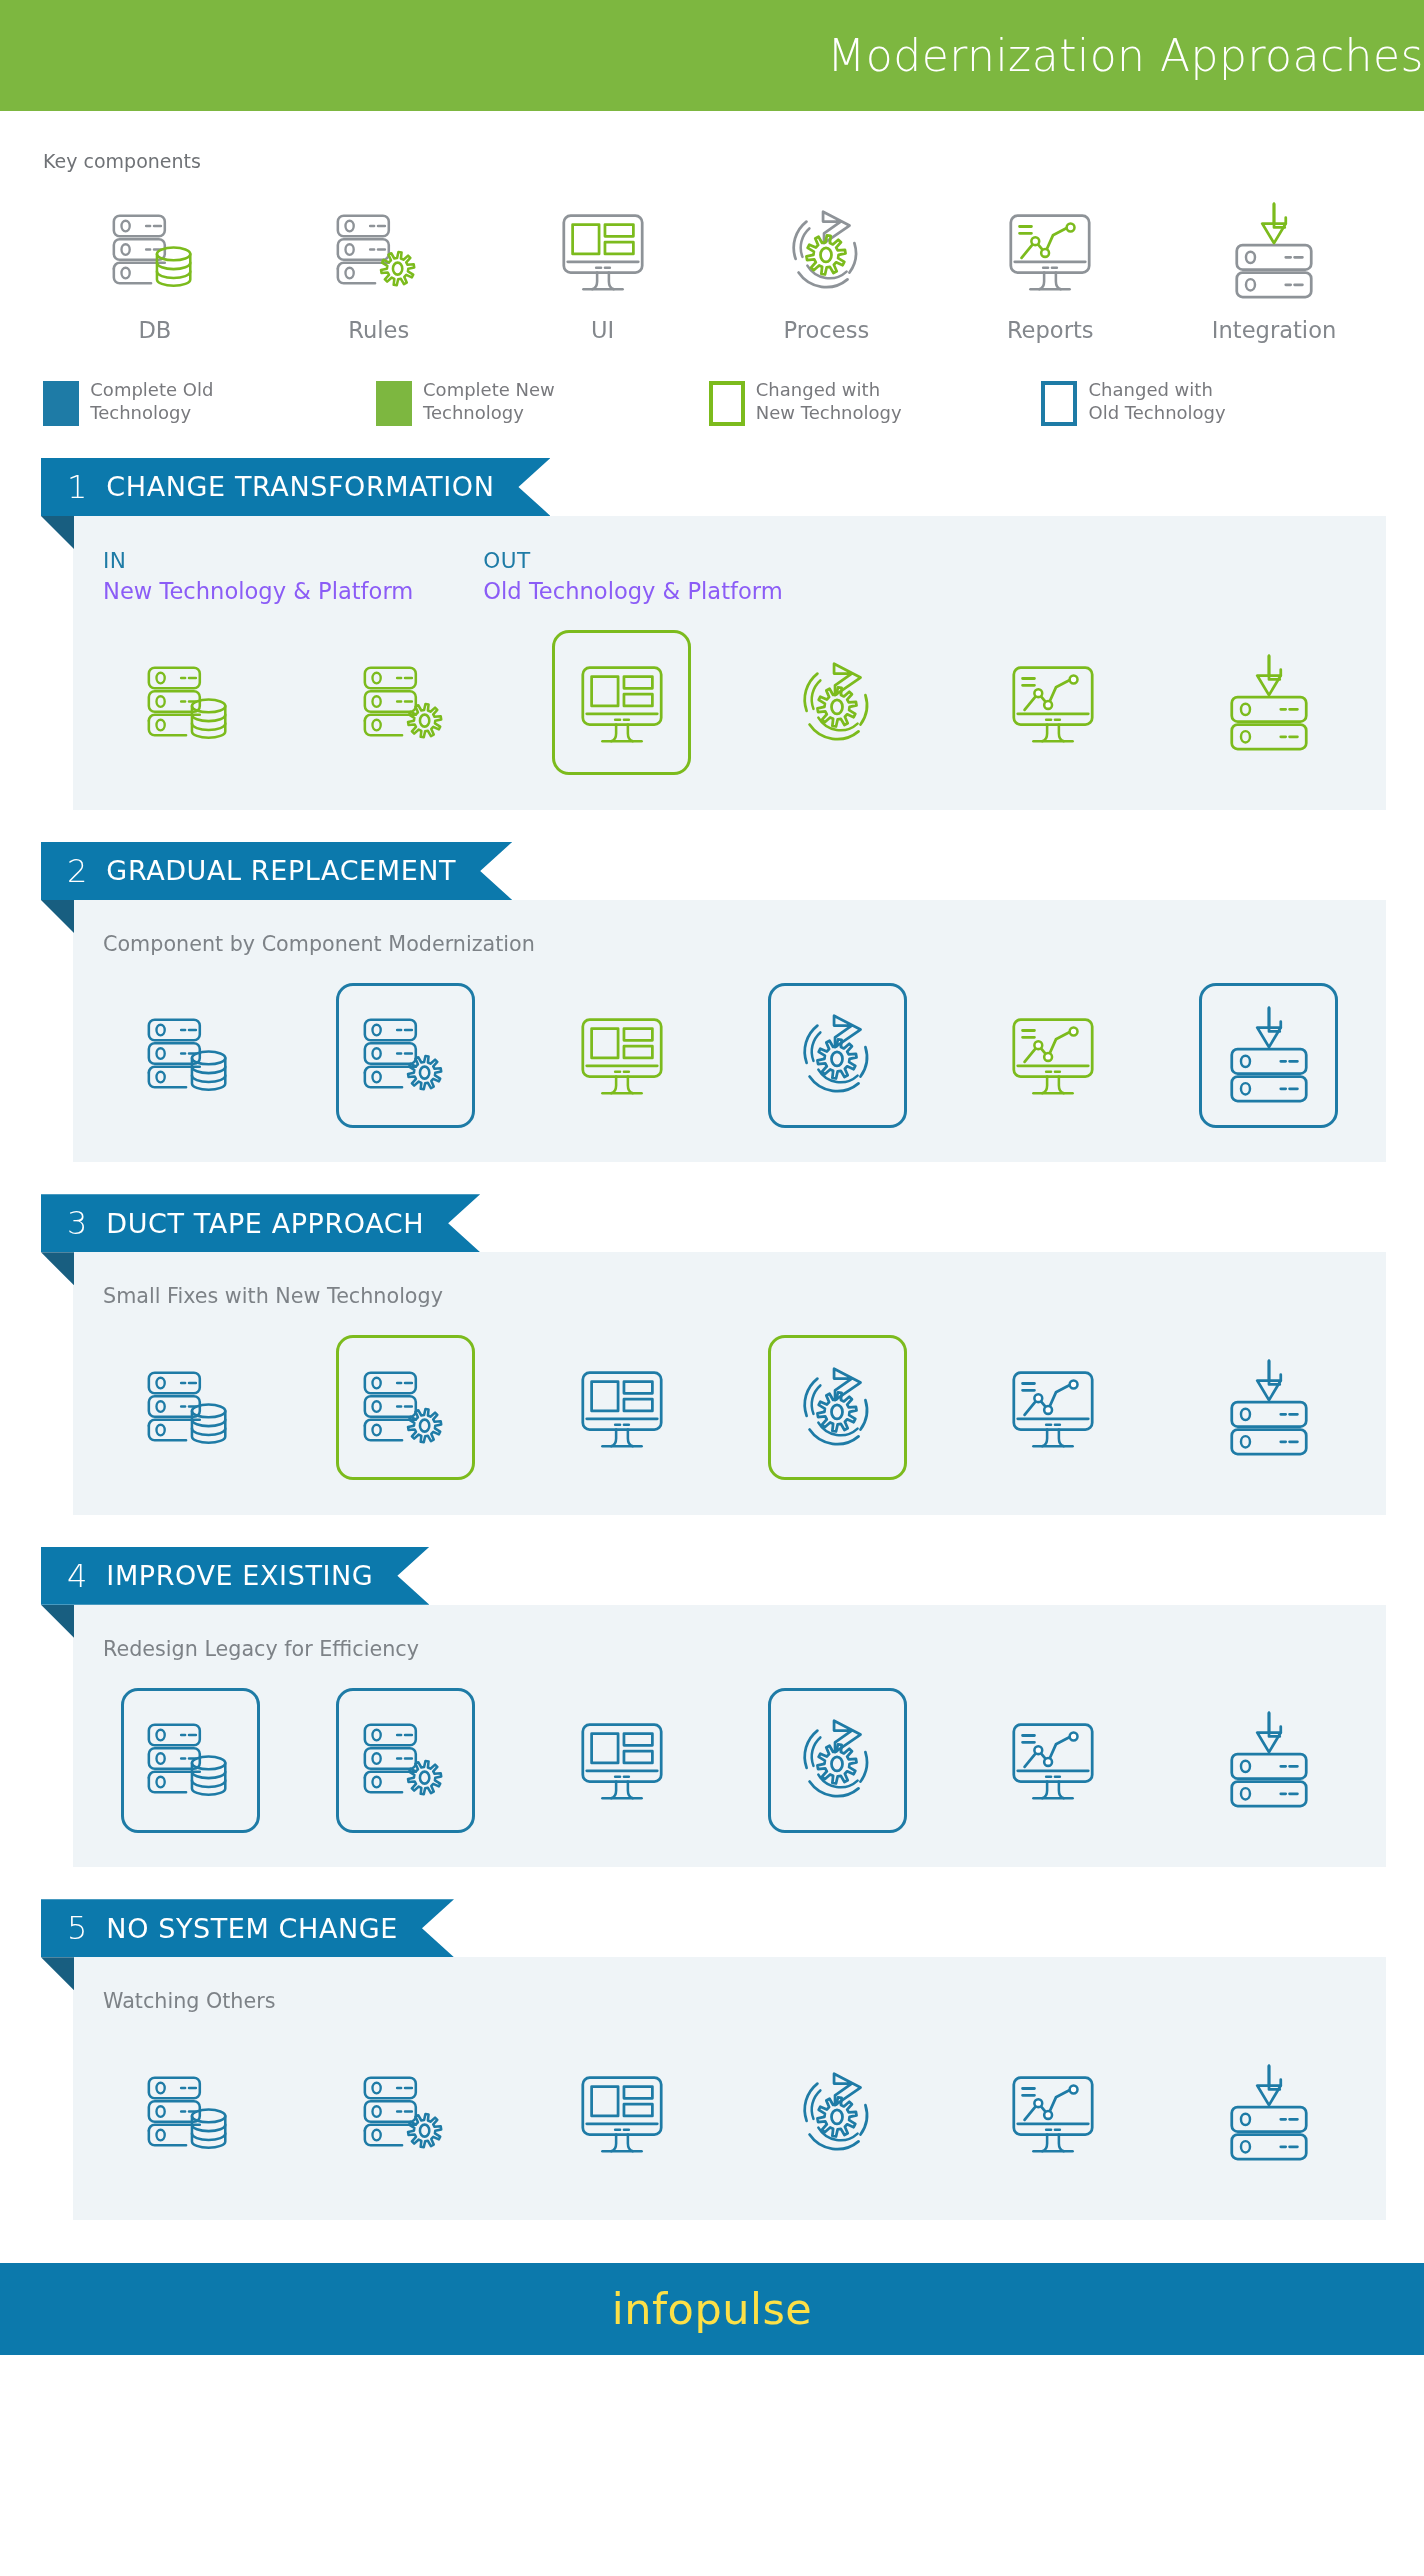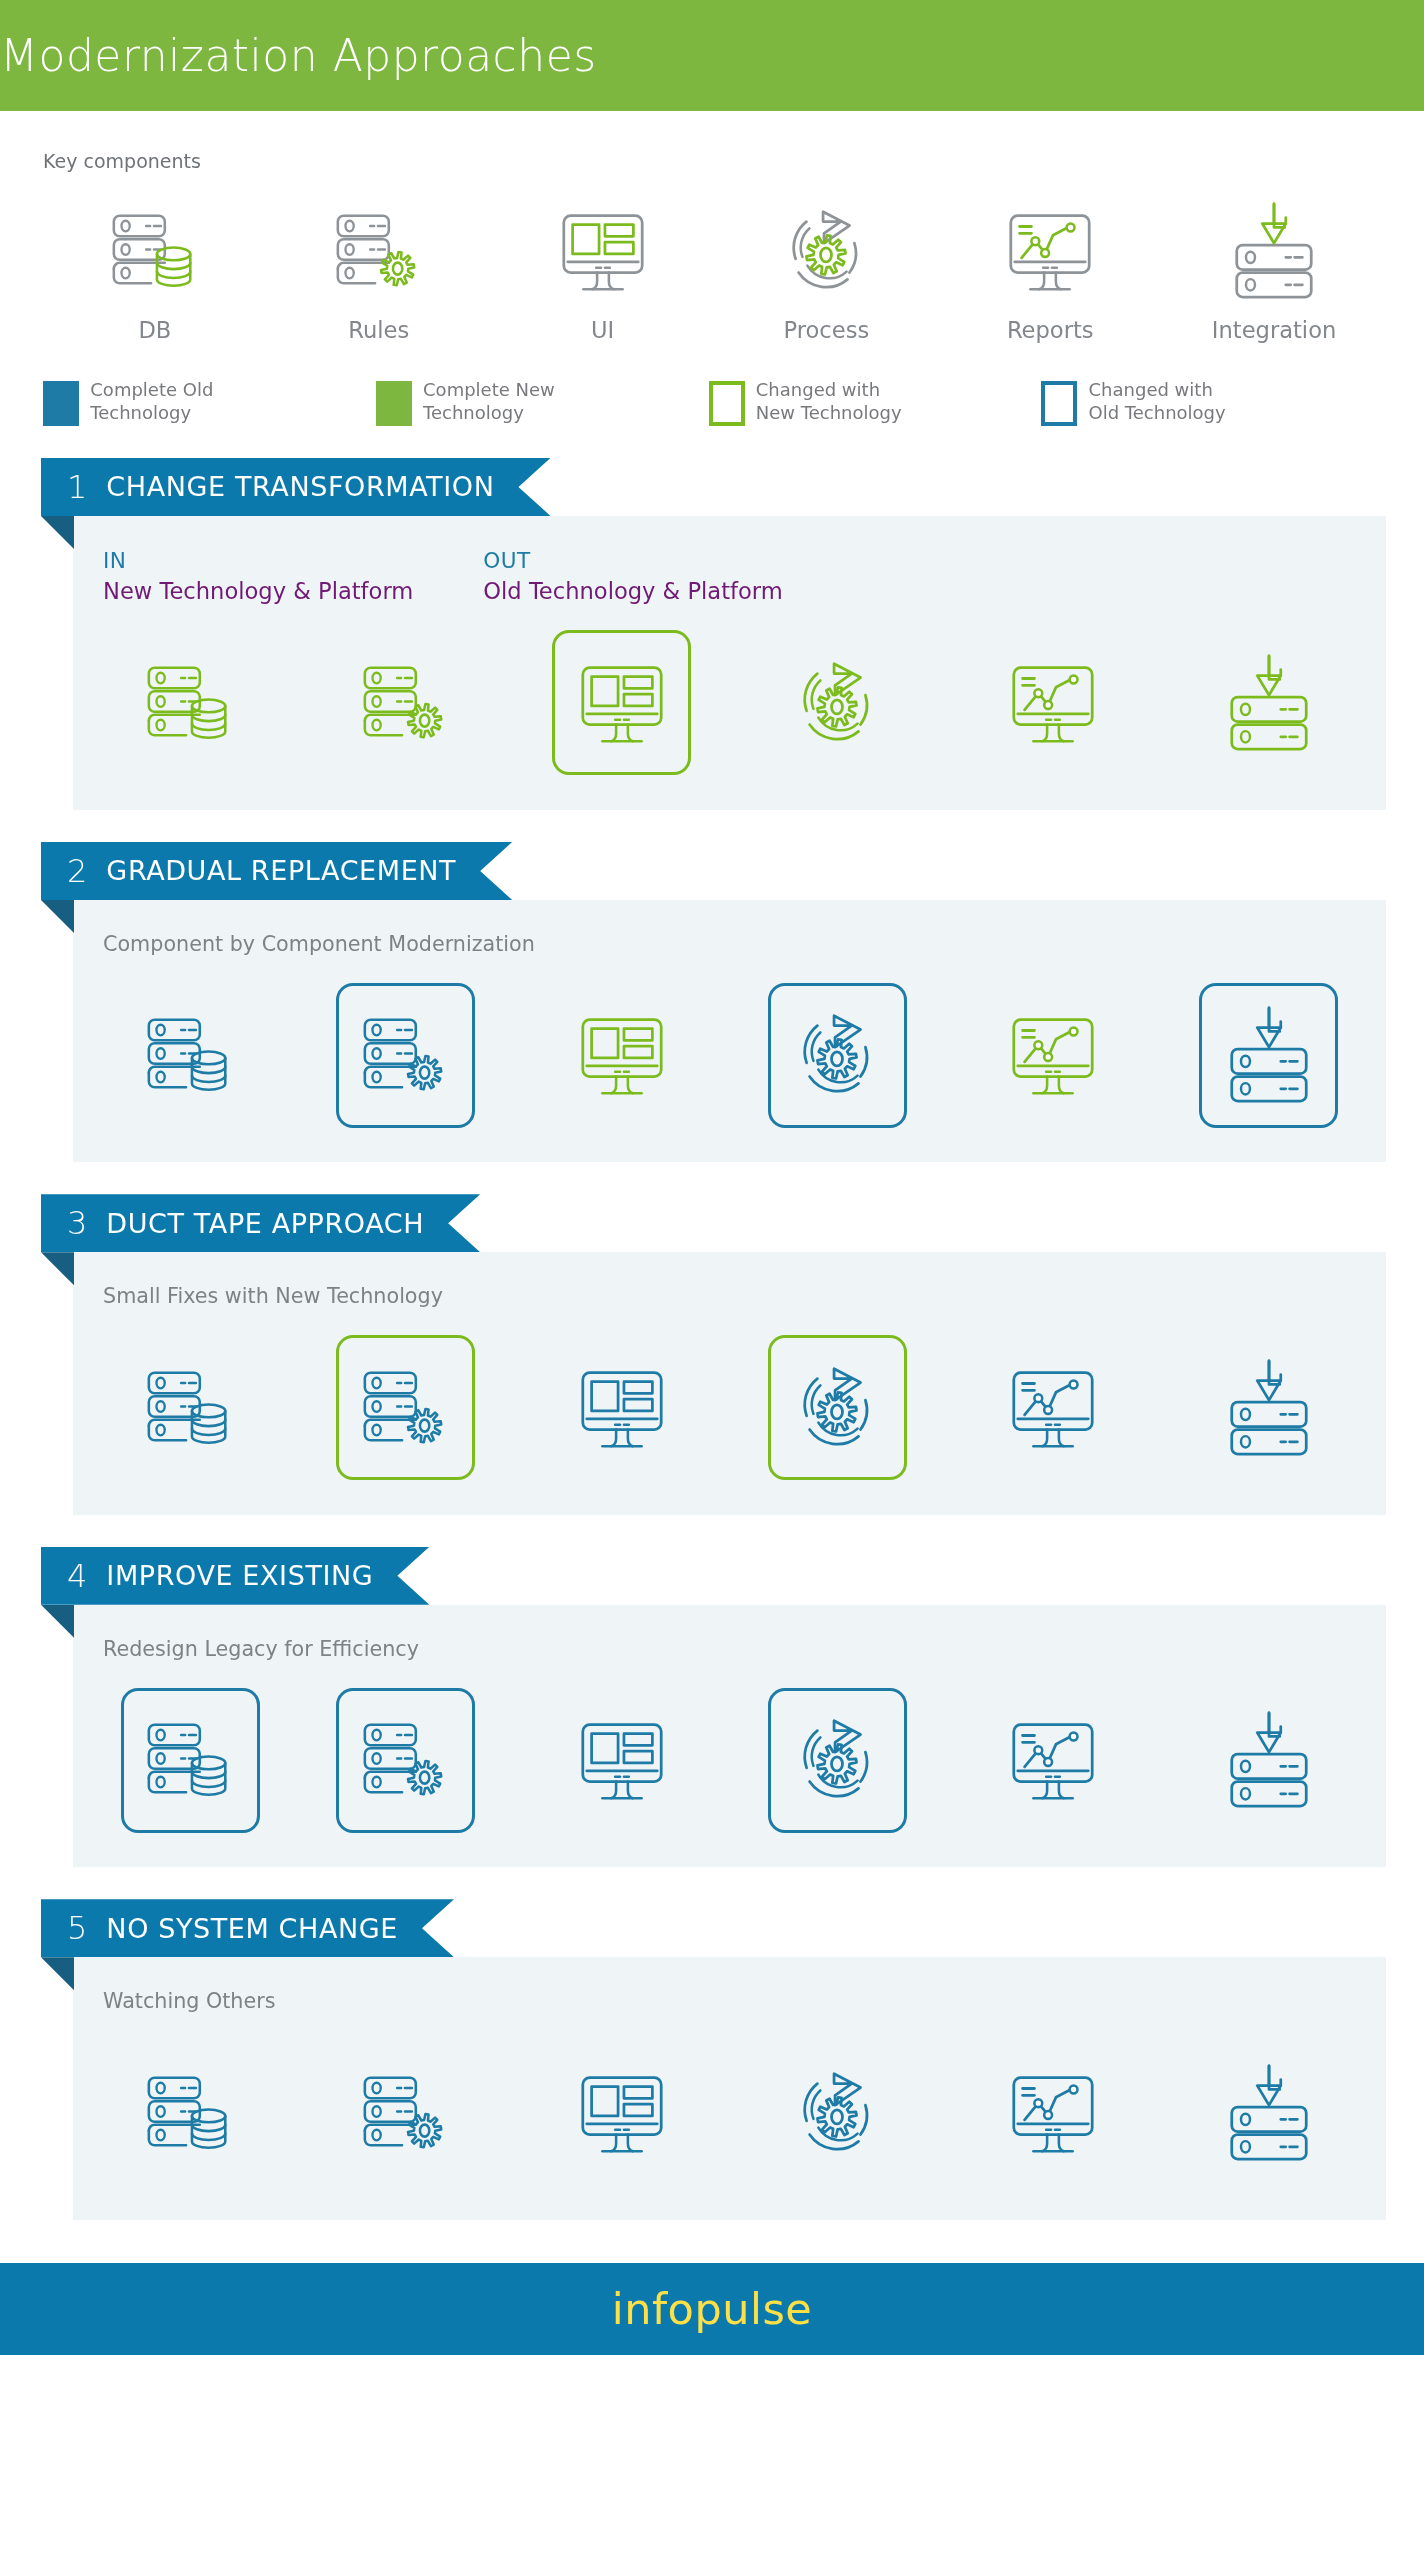--- a/index.html
+++ b/index.html
@@ -15,21 +15,21 @@
     background: #ffffff;
     overflow: hidden;
   }
 
   
   .header {
     height: 111px;
     background: #7DB740;
     display: flex;
     align-items: center;
-    justify-content: flex-start;
+    justify-content: flex-end;
   }
   .header-title {
     color: #ffffff;
     font-size: 44px;
     font-weight: 300;
     letter-spacing: 0.5px;
   }
 
   
   .key-section { padding: 39px 0 0 43px; }
@@ -147,21 +147,21 @@
     gap: 70px;
   }
   .inout-col .inout-key {
     font-size: 21.6px;
     color: #1E7BA6;
     font-weight: 400;
     letter-spacing: 0.5px;
   }
   .inout-col .inout-val {
     font-size: 22.6px;
-    color: #701a75;
+    color: #8b5cf6;
     font-weight: 400;
     margin-top: 4.7px;
   }
 
   
   .icon-row {
     display: flex;
     margin-top: 24.4px;
     padding: 0 9.4px;
   }

